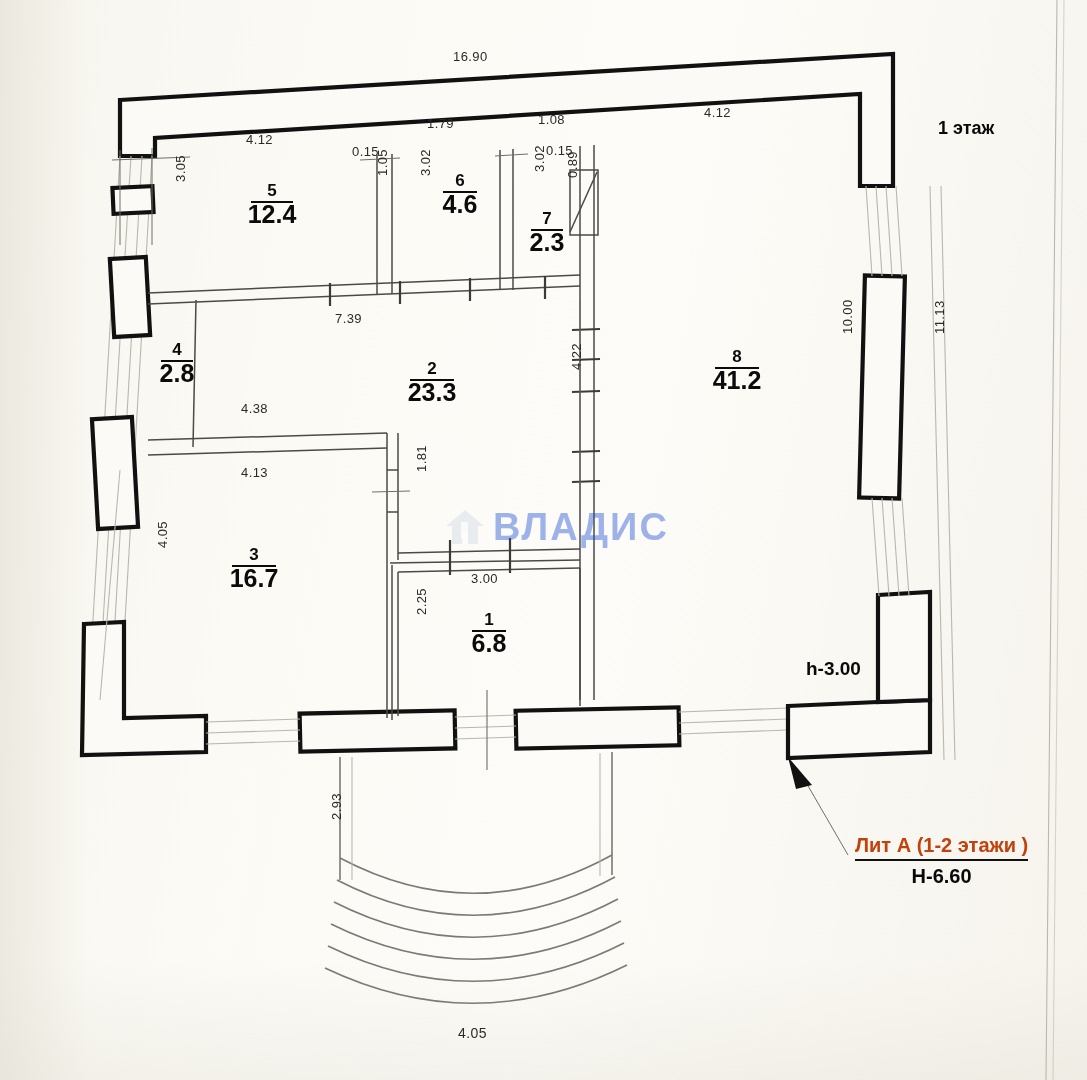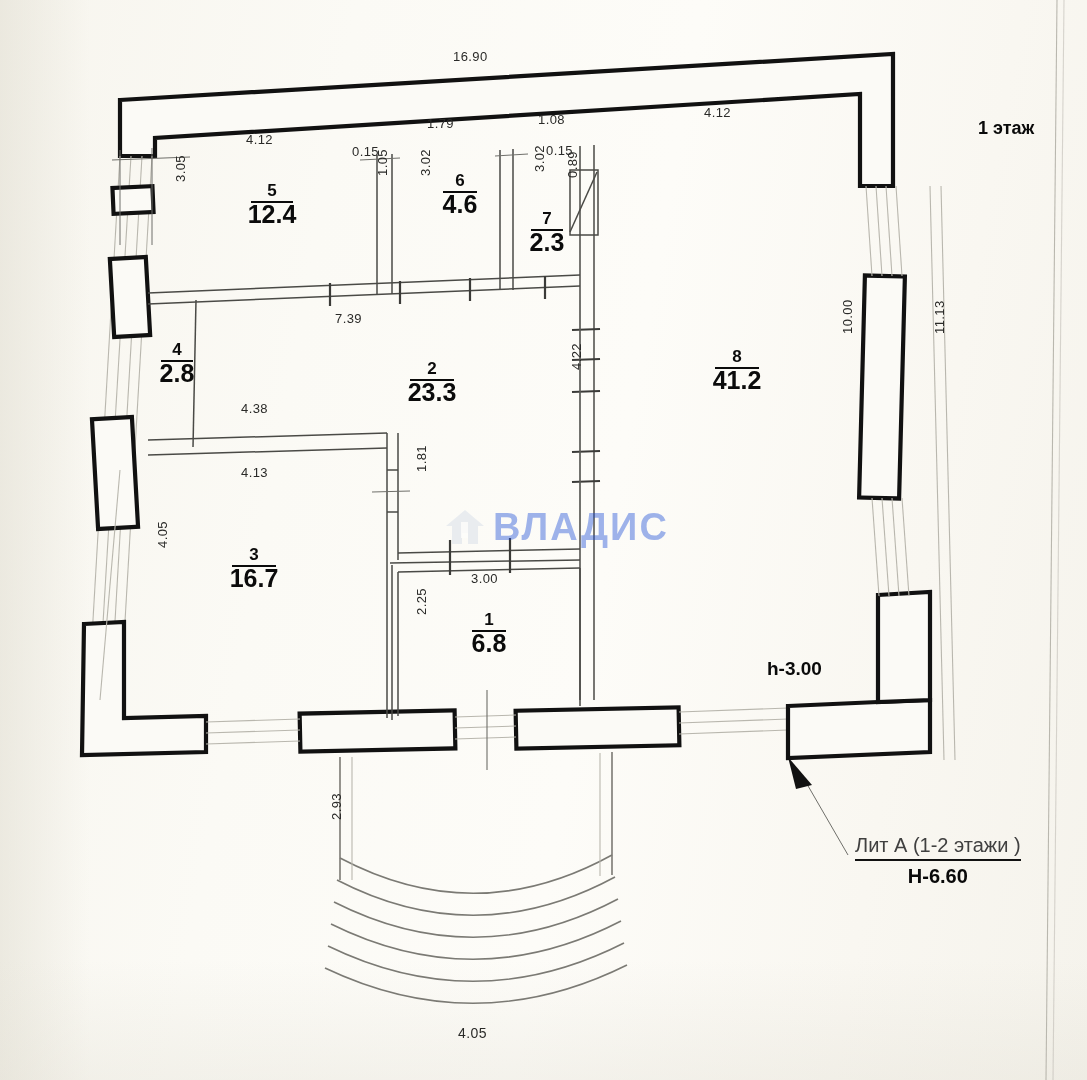--- a/index.html
+++ b/index.html
@@ -78,21 +78,21 @@
     font-weight: bold;
     color: #0a0a0a;
   }
   .floor-tag {
     font-size: 18px;
     font-weight: bold;
     color: #0a0a0a;
   }
   .lit-block { position: absolute; }
   .lit-line1 {
-    font-size: 20px; font-weight: normal; color: #404040;
+    font-size: 20px; font-weight: bold; color: #c2410c;
     border-bottom: 2px solid #111;
     padding-bottom: 2px;
     display: inline-block;
   }
   .lit-line2 {
     font-size: 20px; font-weight: bold; color: #090909;
     margin-top: 4px; text-align: center;
   }
   
   #watermark {
@@ -366,22 +366,22 @@
     <div class="bar" style="width:44px;"></div>
     <div class="area">16.7</div>
   </div>
 
   <div class="room" style="left:462px; top:611px; width:54px;">
     <div class="num">1</div>
     <div class="bar" style="width:34px;"></div>
     <div class="area">6.8</div>
   </div>
 
-  <div class="lbl floor-tag" style="left:978px; top:119px;">1 этаж</div>
-  <div class="lbl note" style="left:767px; top:659px;">h-3.00</div>
+  <div class="lbl floor-tag" style="left:938px; top:119px;">1 этаж</div>
+  <div class="lbl note" style="left:806px; top:659px;">h-3.00</div>
 
   <div class="lit-block" style="left:855px; top:834px;">
     <div class="lit-line1">Лит А (1-2 этажи )</div>
     <div class="lit-line2">Н-6.60</div>
   </div>
 
   <div id="watermark">
     <svg width="44" height="44" viewBox="0 0 44 44">
       <path d="M22 5 L41 21 L35 21 L35 39 L25 39 L25 28 L19 28 L19 39 L9 39 L9 21 L3 21 Z" fill="#cfd8e6"></path>
       <rect x="18" y="17" width="7" height="16" fill="#ffffff" opacity=".85"></rect>

